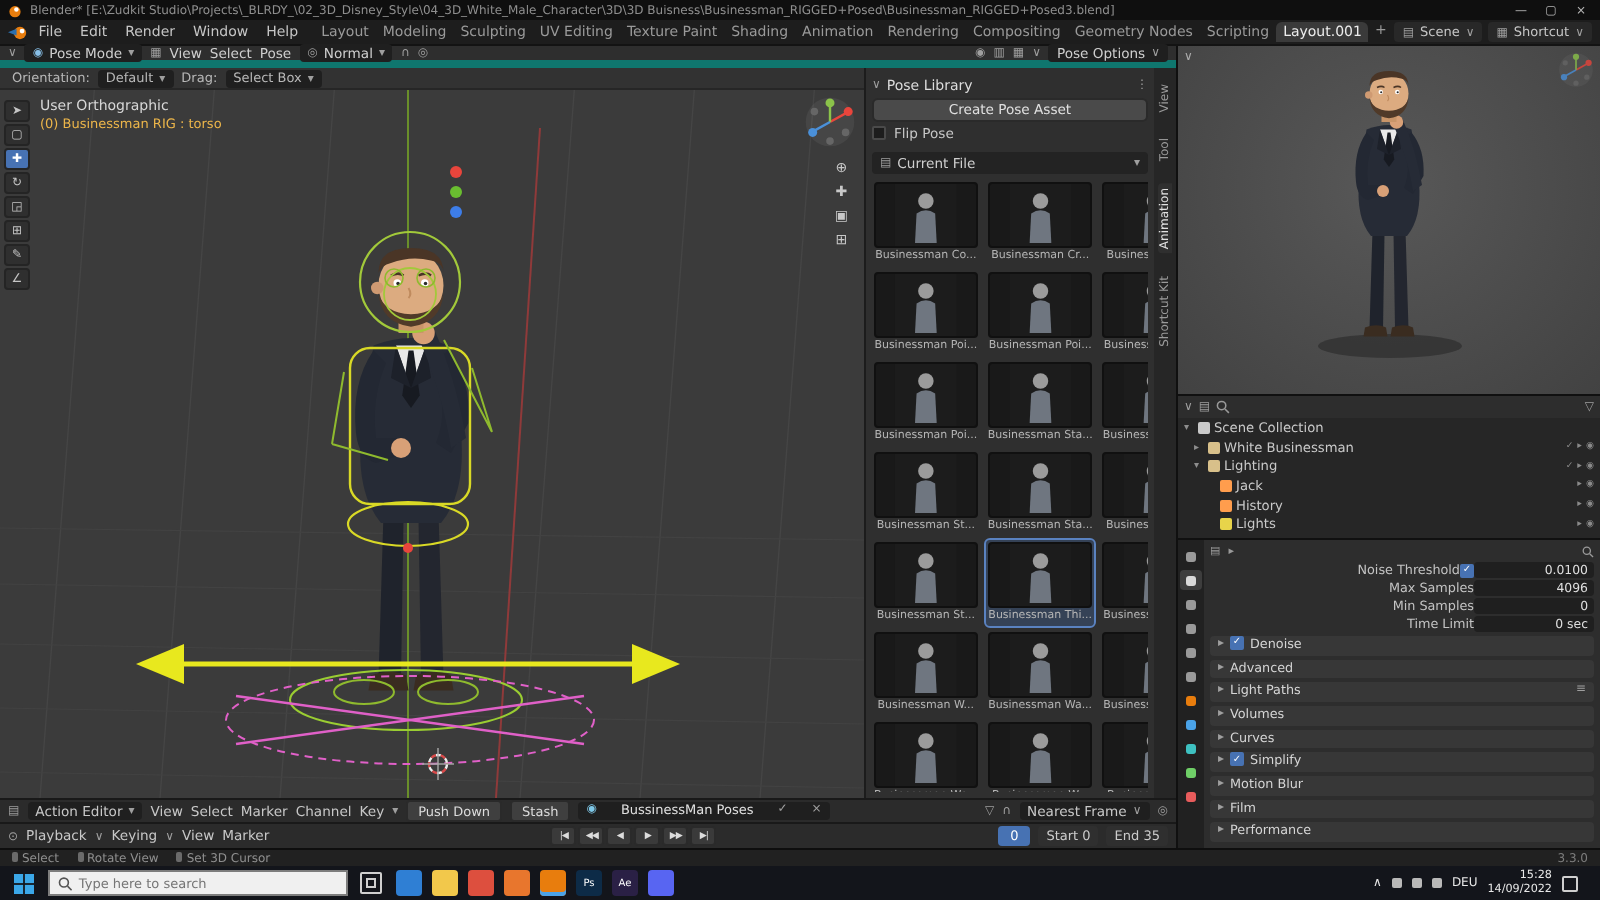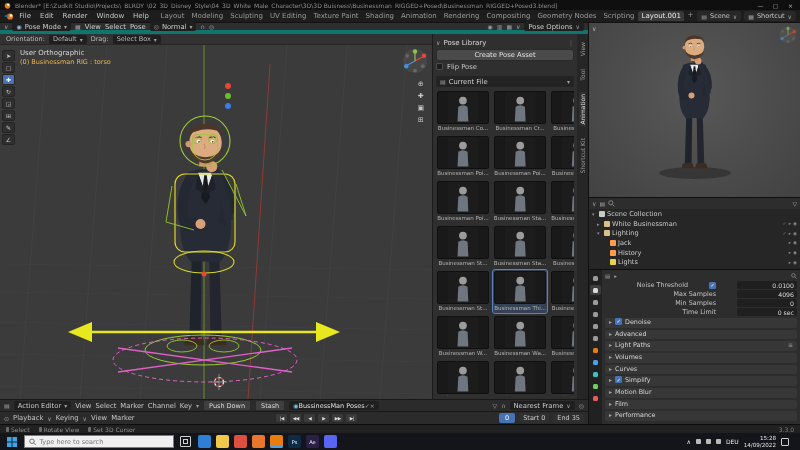--- a/index.html
+++ b/index.html
@@ -50,21 +50,21 @@
 .srcdd{height:11px;background:#232323;border-radius:2px;display:flex;align-items:center;gap:3px;padding:0 4px;font-size:6.8px;color:#cfcfcf;margin:2px 0 3px}
 .sp{flex:1}
 .pgrid{flex:1;display:grid;grid-template-columns:repeat(3,1fr);gap:2px 3px;overflow:hidden;align-content:start}
 .pose{display:flex;flex-direction:column;border-radius:2px;padding:1px}
 .pose.sel{background:rgba(71,114,179,.3);outline:1px solid #5a82c0}
 .pthumb{height:33px;background:#191919;border:1px solid #101010;border-radius:2px;overflow:hidden}
 .plabel{font-size:5.5px;color:#b5b5b5;text-align:center;white-space:nowrap;overflow:hidden;height:8px;line-height:8px}
 
 .ds{height:12px;background:#2b2b2b;border-top:1px solid #191919;display:flex;align-items:center;gap:4px;padding:0 4px;font-size:6.8px;color:#c8c8c8;white-space:nowrap}
 .btn{background:#3f3f3f;border:1px solid #2a2a2a;border-radius:2px;padding:0.5px 5px;font-size:6.5px;color:#ddd}
-.namefield{background:#1f1f1f;border-radius:2px;display:flex;align-items:center;gap:0;padding:0 4px;height:9px;font-size:6.5px;color:#e0e0e0}
+.namefield{background:#1f1f1f;border-radius:2px;display:flex;gap:12px;padding:0 4px;height:9px;font-size:6.5px;color:#e0e0e0}
 .tl{height:13px;background:#2b2b2b;border-top:1px solid #191919;display:flex;align-items:center;gap:4px;padding:0 4px;font-size:6.8px;color:#c8c8c8}
 .transport{display:flex;gap:1px}
 .tbtn{background:#3a3a3a;border:1px solid #2a2a2a;border-radius:2px;min-width:13px;height:10px;display:flex;align-items:center;justify-content:center;font-size:4.6px;color:#ddd;letter-spacing:-0.5px}
 .frame{background:#4772b3;color:#fff;border-radius:2px;padding:0 6px;font-size:6.5px;height:10px;display:flex;align-items:center}
 .rangef{background:#2f2f2f;border-radius:2px;padding:0 4px;font-size:6.5px;height:10px;display:flex;align-items:center;color:#ccc}
 
 .rightcol{width:212px;border-left:1px solid #101010;display:flex;flex-direction:column;min-width:0}
 .preview{height:174px;position:relative;background:radial-gradient(ellipse at 50% 40%,#585858,#424242);overflow:hidden}
 .pvicons{position:absolute;font-size:6px;color:rgba(255,255,255,.55);z-index:2}
 .outliner{height:72px;display:flex;flex-direction:column;border-top:1px solid #101010}
@@ -76,21 +76,21 @@
 .dis{color:#8d8d8d;font-size:5px;width:5px}
 .oic{width:6px;height:6px;border-radius:1px;flex:none}
 .oright{margin-left:auto;display:flex;gap:2px;font-size:4.6px;color:#8a8a8a}
 .props{flex:1;display:flex;border-top:1px solid #101010;min-height:0}
 .ptabs{width:13px;background:#212121;display:flex;flex-direction:column;align-items:center;padding-top:3px;gap:2px}
 .ptab{width:11px;height:10px;border-radius:2px;display:flex;align-items:center;justify-content:center}
 .ptab.active{background:#3d3d3d}
 .pdot{width:5px;height:5px;border-radius:1.5px}
 .pcontent{flex:1;background:#2d2d2d;padding:2px 3px;display:flex;flex-direction:column;overflow:hidden;min-width:0}
 .pminihdr{height:9px;display:flex;align-items:center;gap:4px;color:#9a9a9a;font-size:5.5px}
-.prow{height:9.6px;display:flex;align-items:center;font-size:6.4px;color:#c3c3c3;gap:21px;padding-left:6px}
+.prow{height:9.6px;display:flex;align-items:center;font-size:6.4px;color:#c3c3c3;gap:0;padding-left:6px}
 .prow .lab{flex:1;text-align:right;white-space:nowrap;overflow:hidden}
 .val{width:60px;background:#1f1f1f;border-radius:2px;text-align:right;padding:0.5px 3px;color:#dedede;font-size:6.2px}
 .psec{height:10.2px;background:#373737;border-radius:2px;margin:1px 0;display:flex;gap:3px;padding:0 4px;font-size:6.4px;color:#d5d5d5}
 
 .statusbar{height:9px;background:#212121;border-top:1px solid #0e0e0e;display:flex;align-items:center;gap:9px;padding:0 6px;font-size:6px;color:#8f8f8f}
 .mic{width:3px;height:5px;background:#6a6a6a;border-radius:1px;display:inline-block;margin-right:2px}
 .sbright{margin-left:auto;color:#7d7d7d}
 
 .taskbar{height:17px;background:#13151b;display:flex;align-items:center}
 .startbtn{width:24px;height:100%;display:flex;align-items:center;justify-content:center}

